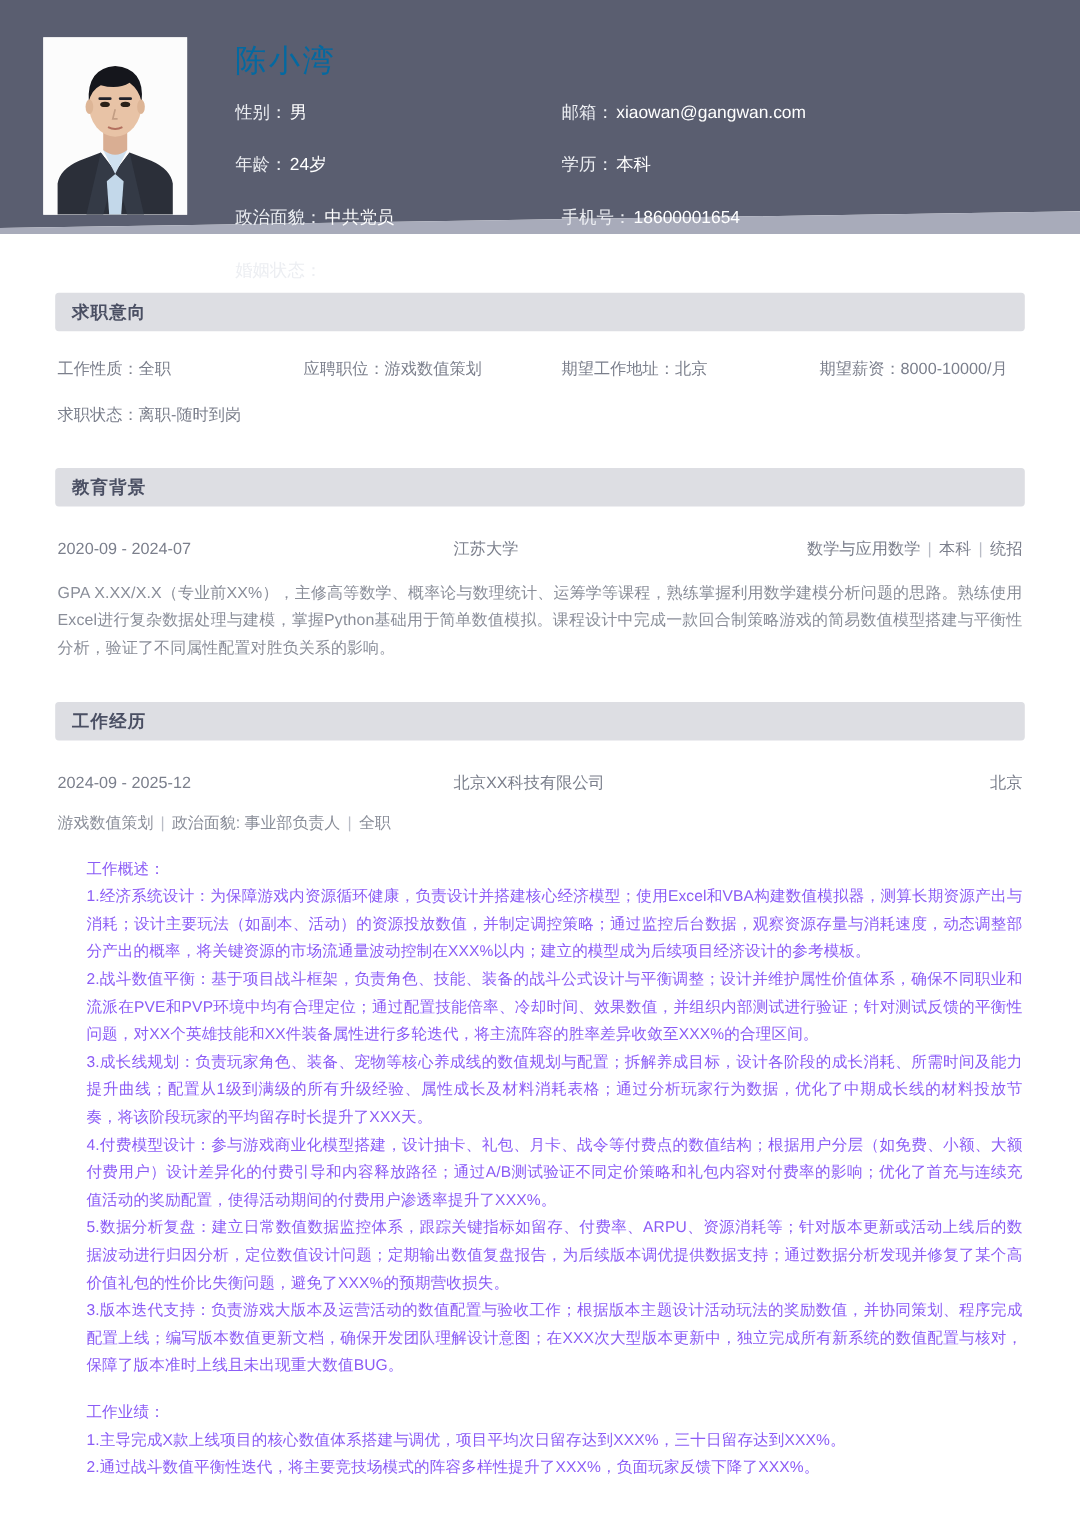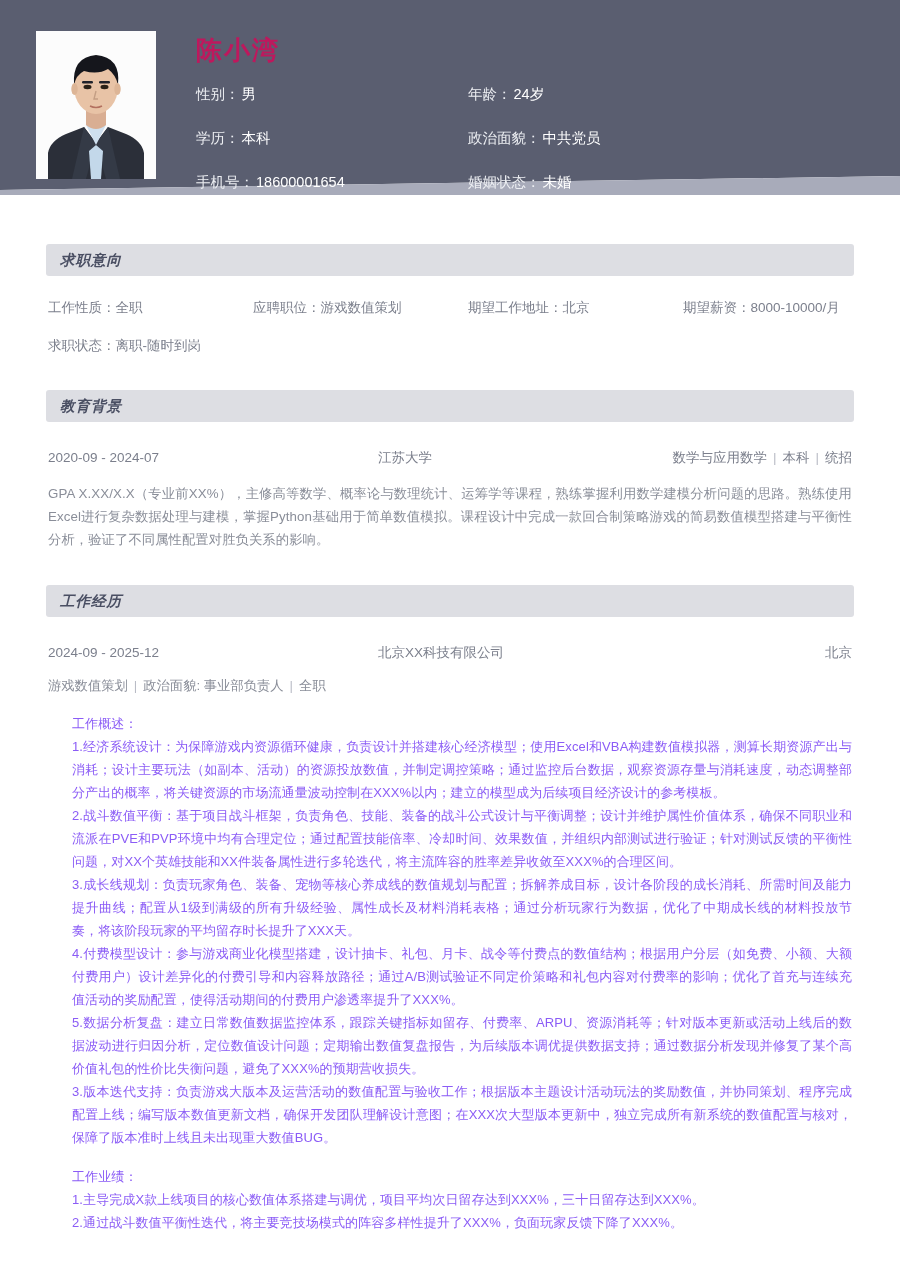--- a/index.html
+++ b/index.html
@@ -61,22 +61,22 @@
     position: relative;
   }
   .photo svg { display: block; width: 120px; height: 148px; }
   .id-block {
     margin-left: 40px;
     padding-top: 2px;
     flex: 1;
   }
   .name {
     font-size: 26px;
-    font-weight: bold;
-    color: #be185d;
+    font-weight: normal;
+    color: #0369a1;
     letter-spacing: 2px;
     line-height: 34px;
     margin-bottom: 14px;
   }
   .info-grid {
     display: grid;
     grid-template-columns: 255px 1fr;
     row-gap: 0px;
     gap: 17px;
   }
@@ -93,21 +93,20 @@
   .body-wrap { padding: 0 46px; }
 
   .section-bar {
     background: #dddee3;
     height: 32px;
     display: flex;
     align-items: center;
     padding-left: 14px;
     border-radius: 3px;
     margin-top: 34px;
-    font-style: italic;
   }
   .section-bar.first { margin-top: 41px; }
   .section-title {
     font-size: 14.5px;
     font-weight: bold;
     color: #4a4f63;
     letter-spacing: 1px;
   }
 
   .section-body { padding: 0 2px; }
@@ -211,20 +210,23 @@
         </svg>
       </div>
 
       <div class="id-block">
         <div class="name">陈小湾</div>
         <div class="info-grid">
           <div class="info-item">
             <span class="lbl">性别：</span><span class="val">男</span>
           </div>
           <div class="info-item">
+            <span class="lbl">邮箱：</span><span class="val">xiaowan@gangwan.com</span>
+          </div>
+          <div class="info-item">
             <span class="lbl">年龄：</span><span class="val">24岁</span>
           </div>
           <div class="info-item">
             <span class="lbl">学历：</span><span class="val">本科</span>
           </div>
           <div class="info-item">
             <span class="lbl">政治面貌：</span><span class="val">中共党员</span>
           </div>
           <div class="info-item">
             <span class="lbl">手机号：</span><span class="val">18600001654</span>

